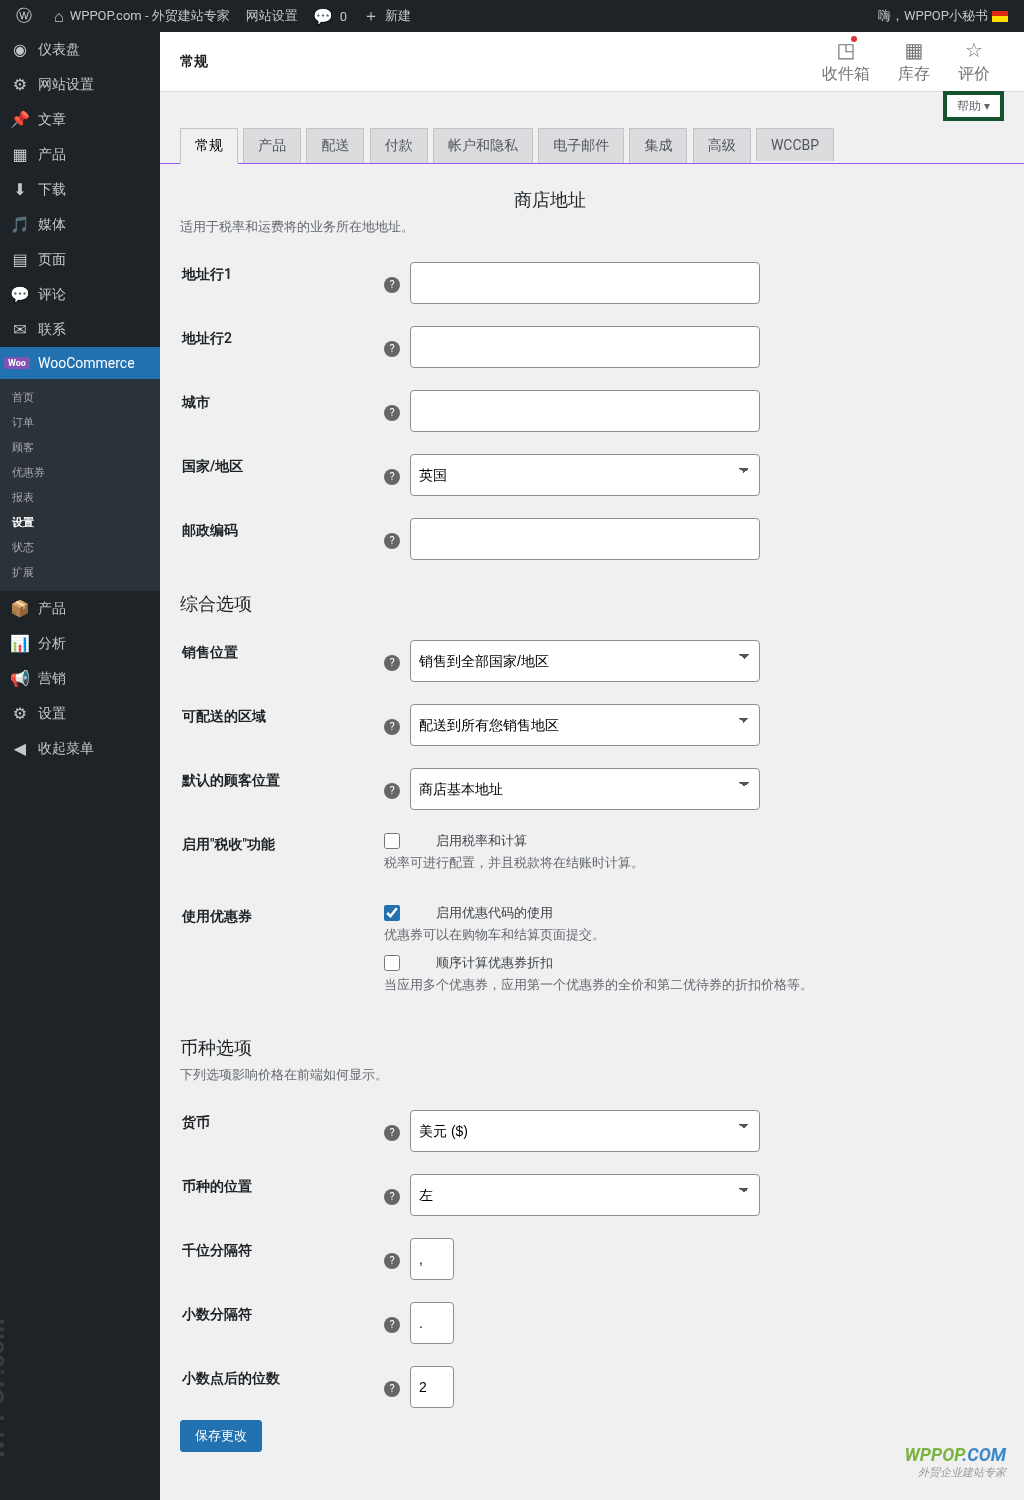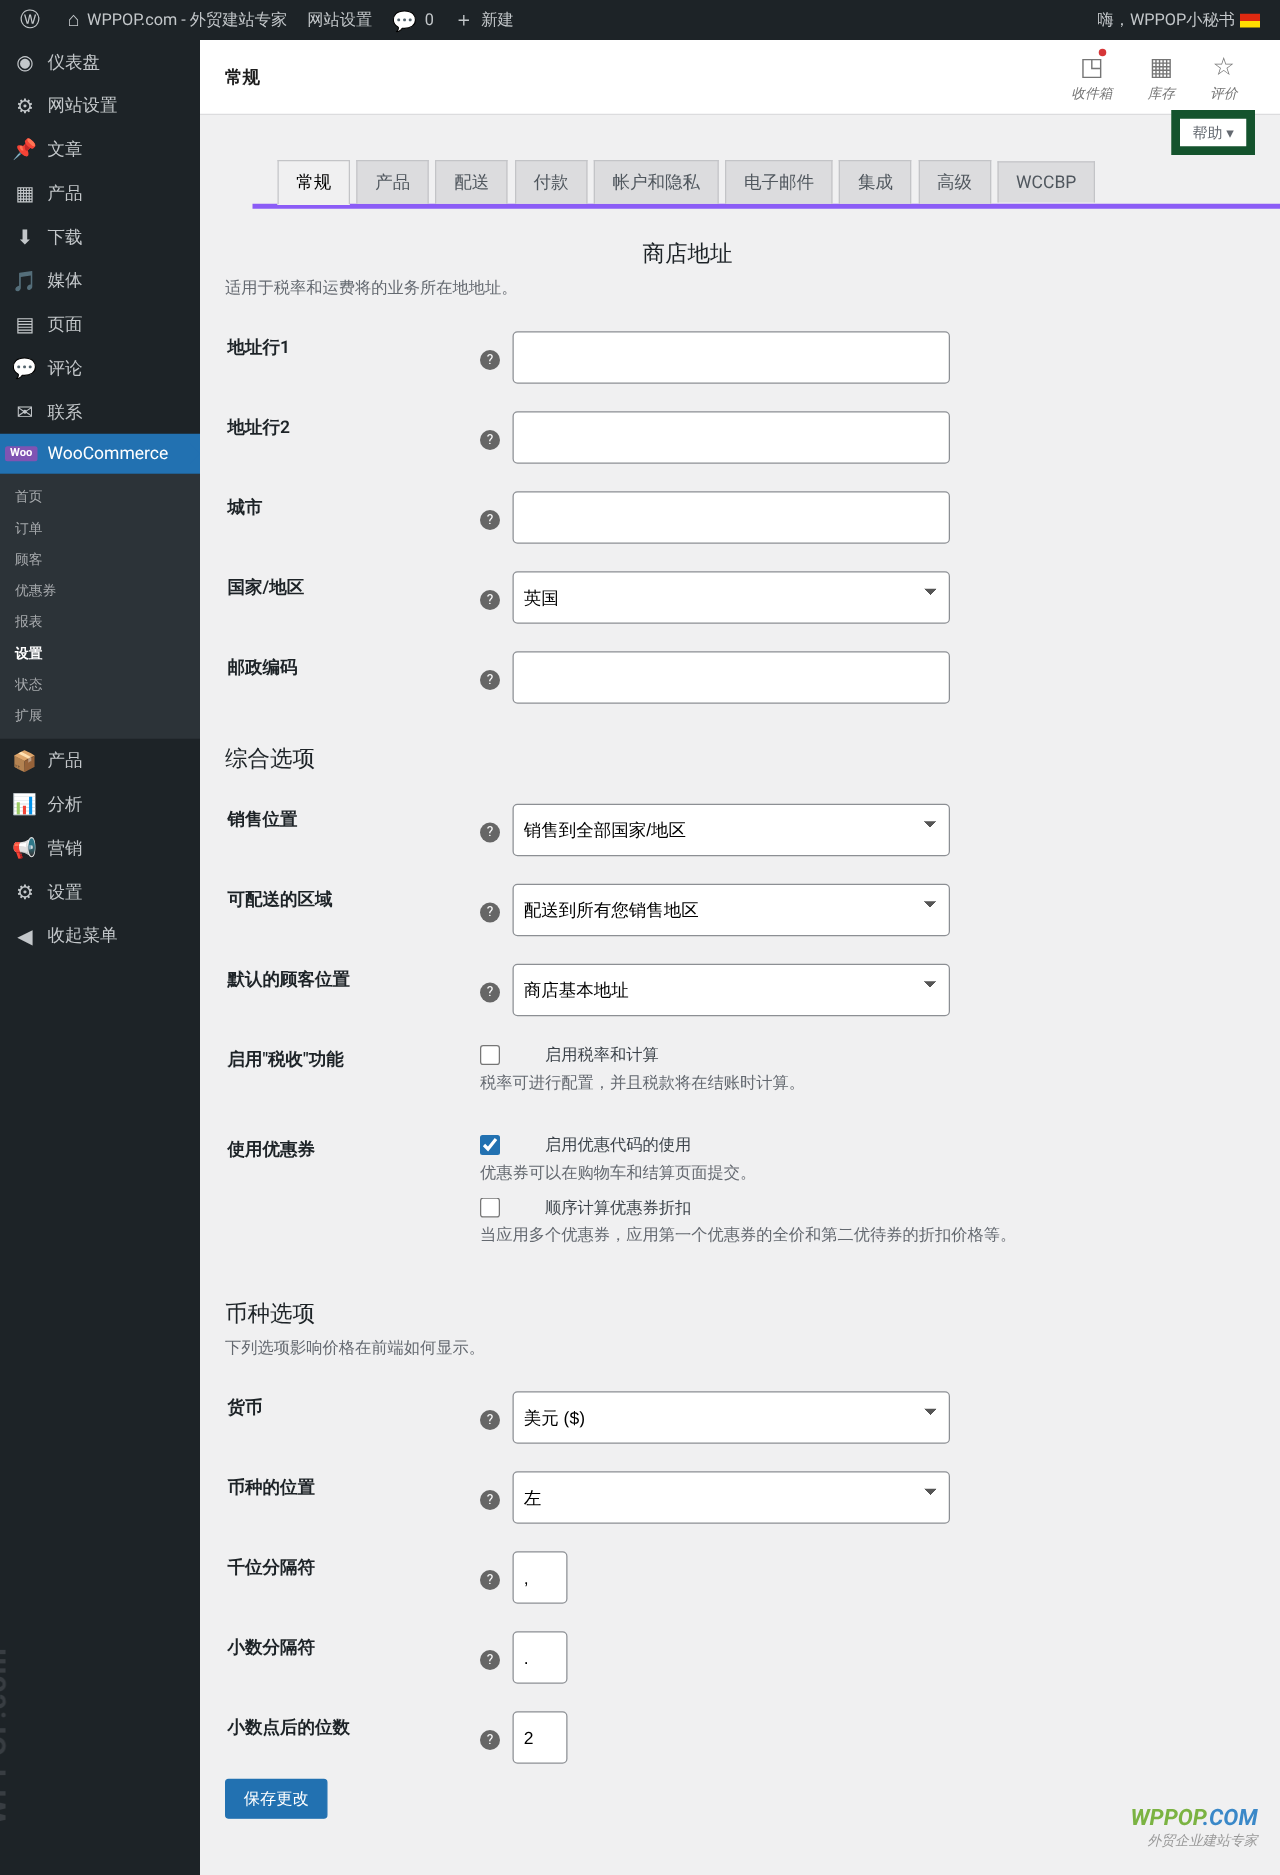--- a/index.html
+++ b/index.html
@@ -16,25 +16,25 @@
 .menu-item .micon { width: 20px; font-size: 16px; margin-right: 8px; display: flex; align-items: center; justify-content: center; }
 .submenu { background: #2c3338; padding: 6px 0; }
 .submenu-item { padding: 5px 12px; font-size: 11px; color: #a7aaad; cursor: pointer; }
 .submenu-item.current { color: #fff; font-weight: 600; }
 .woo-badge { background: #7f54b3; color: #fff; font-size: 9px; padding: 1px 4px; border-radius: 2px; margin-right: 6px; font-weight: bold; }
 .content { margin-left: 160px; padding: 0; }
 .wc-header { background: #fff; border-bottom: 1px solid #dcdcde; display: flex; align-items: center; padding: 0 20px; height: 60px; }
 .wc-header h1 { font-size: 14px; font-weight: 600; color: #1e1e1e; flex: 1; }
 .wc-header .hbtn { display: flex; flex-direction: column; align-items: center; padding: 8px 14px; cursor: pointer; color: #757575; }
 .wc-header .hbtn .hicon { font-size: 20px; position: relative; }
-.wc-header .hbtn .hlabel { font-size: 11px; margin-top: 2px; font-style: italic; }
+.wc-header .hbtn .hlabel { font-size: 16px; margin-top: 2px; }
 .dot { position: absolute; top: -2px; right: -2px; width: 6px; height: 6px; background: #d63638; border-radius: 50%; }
 .help-tab { text-align: right; padding: 6px 20px; }
-.help-tab a { font-size: 12px; color: #646970; border: 7px solid #14532d; padding: 4px 10px; background: #fff; cursor: pointer; }
-.nav-tab-wrapper { padding: 0 20px; border-bottom: 4px solid #8b5cf6; margin-top: 6px; margin-left: 42px; }
+.help-tab a { font-size: 12px; color: #646970; border: 4px solid #14532d; padding: 4px 10px; background: #fff; cursor: pointer; }
+.nav-tab-wrapper { padding: 0 20px; border-bottom: 1px solid #8b5cf6; margin-top: 6px; }
 .nav-tab { display: inline-block; padding: 8px 14px; background: #dcdcde; border: 1px solid #c3c4c7; border-bottom: none; margin-right: 2px; color: #50575e; font-size: 14px; cursor: pointer; position: relative; top: 1px; }
 .nav-tab.active { background: #f0f0f1; border-bottom: 1px solid #f0f0f1; color: #000; }
 .form-wrap { padding: 20px; max-width: 780px; }
 h2.section { font-size: 18px; font-weight: 400; color: #1d2327; margin: 20px 0 6px; }
 .section:first-child { margin-top: 4px; text-align: center; }
 .desc { font-size: 13px; color: #646970; margin-bottom: 14px; }
 .form-table { width: 100%; margin-top: 12px; }
 .form-table th { width: 200px; text-align: left; font-weight: 600; font-size: 14px; color: #1d2327; padding: 14px 10px 14px 0; vertical-align: top; }
 .form-table td { padding: 10px 0; position: relative; }
 .help-tip { display: inline-block; width: 16px; height: 16px; background: #666; color: #fff; border-radius: 50%; text-align: center; font-size: 11px; line-height: 16px; margin-right: 10px; cursor: help; vertical-align: middle; }

